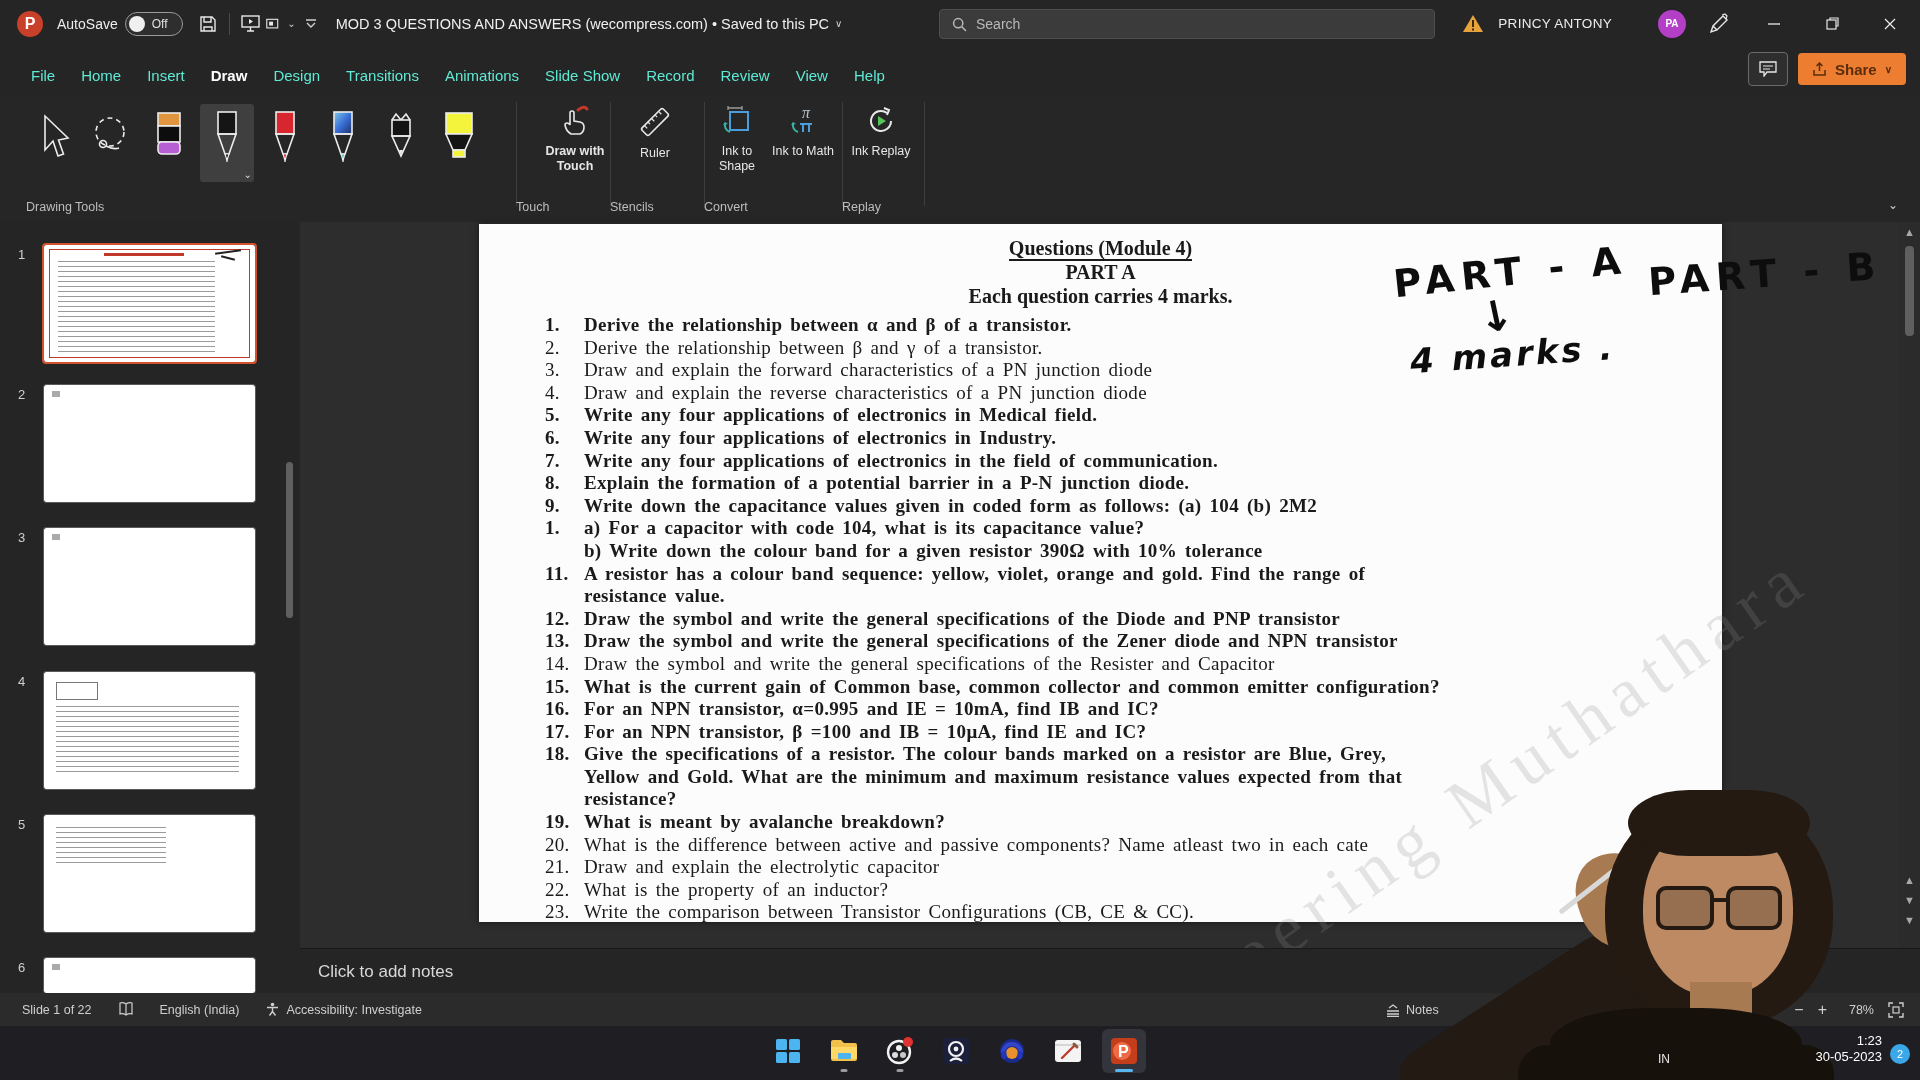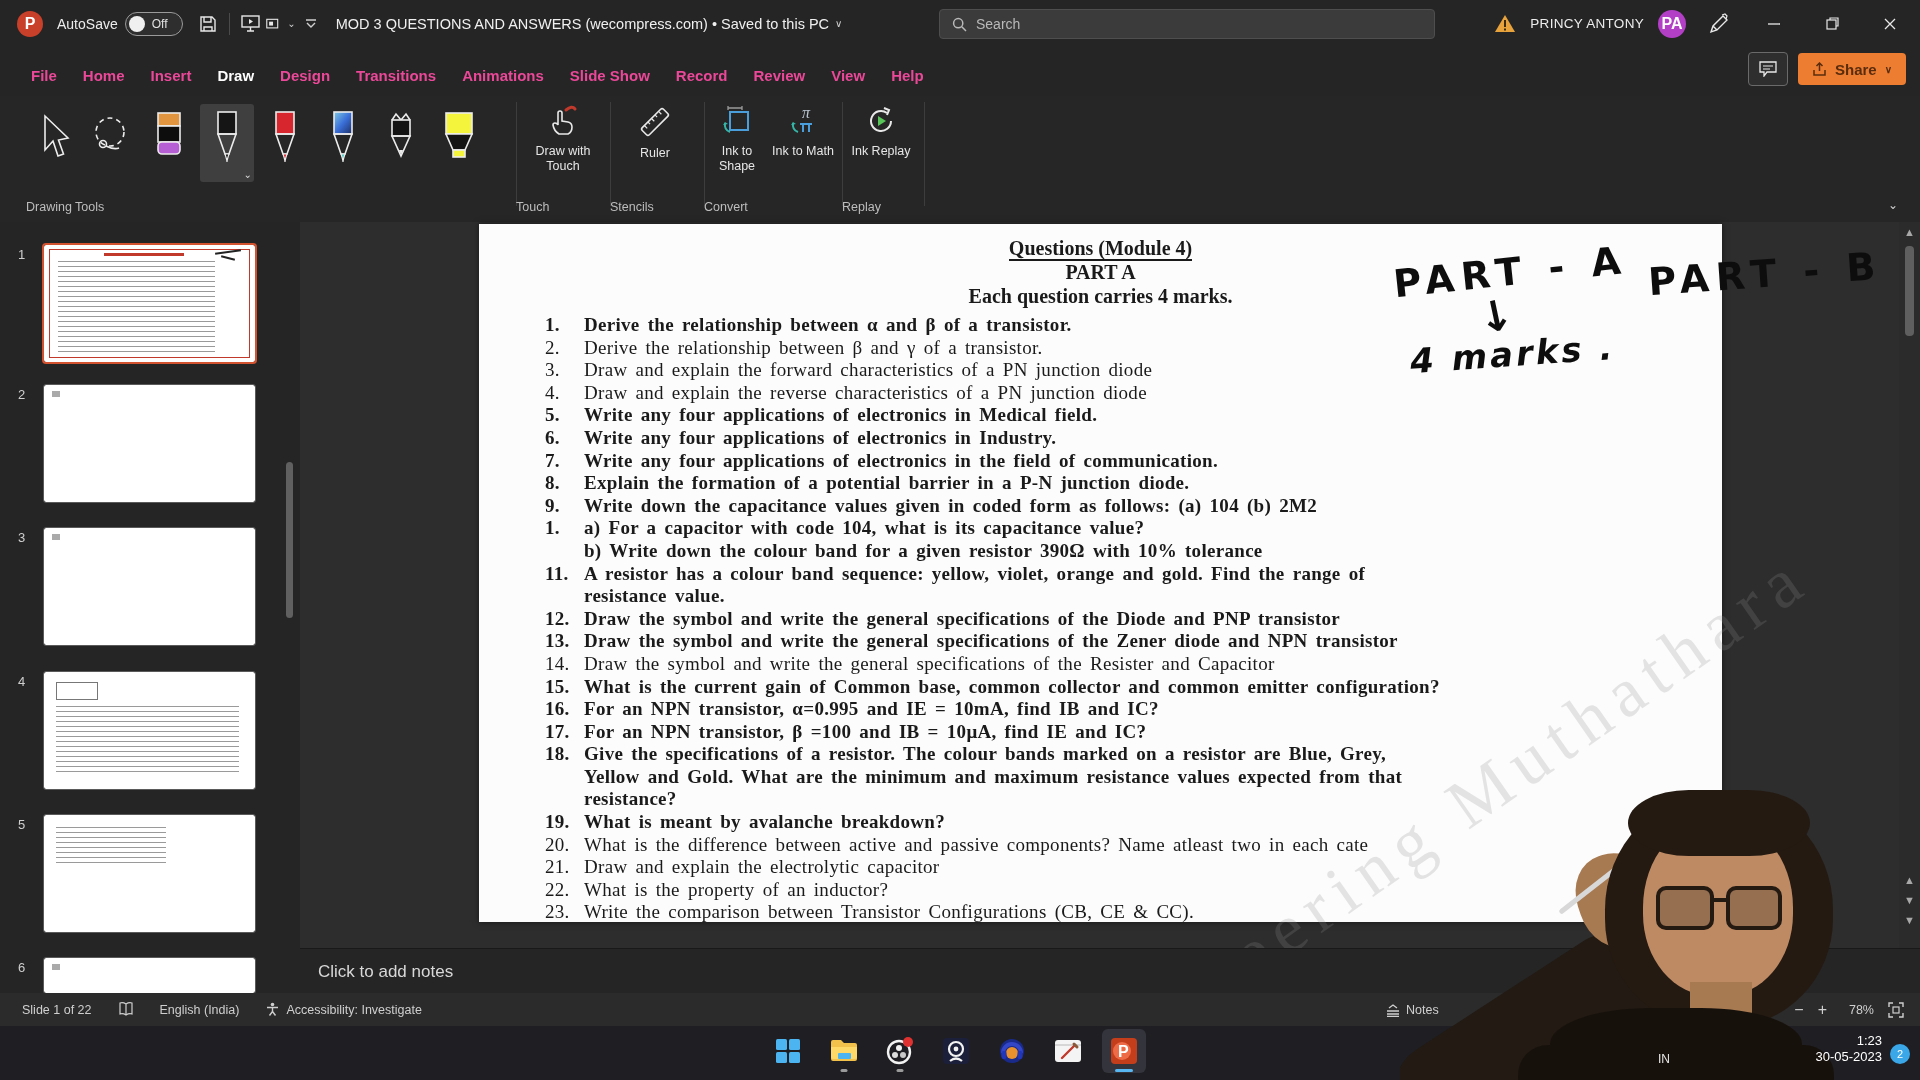--- a/index.html
+++ b/index.html
@@ -14,27 +14,27 @@
   .toggle{width:56px;height:22px;border:1px solid #9a9a9a;border-radius:12px;display:flex;align-items:center;background:#2e2e2e;}
   .knob{width:16px;height:16px;border-radius:50%;background:#f0f0f0;margin-left:3px;}
   .toggle-state{font-size:12px;color:#e0e0e0;margin-left:7px;}
   .qat-btn{width:30px;height:30px;display:flex;align-items:center;justify-content:center;border-radius:3px;}
   .vsep{width:1px;height:22px;background:#4a4a4a;margin:0 6px;}
   .doc-title{font-size:14.5px;color:#f0f0f0;margin-left:10px;white-space:nowrap;}
   .chev{font-size:10px;color:#cfcfcf;margin-left:6px;}
   #searchbox{left:939px;top:9px;width:496px;height:30px;background:#3b3b3b;border:1px solid #4e4e4e;border-radius:4px;display:flex;align-items:center;color:#b9b9b9;font-size:14px;gap:9px;padding-left:12px;box-sizing:border-box;}
   .tb-right{position:absolute;right:0;top:0;height:47px;display:flex;align-items:center;gap:14px;padding-right:8px;}
   .user-name{font-size:13.5px;color:#ececec;letter-spacing:.3px;}
-  .avatar{width:28px;height:28px;border-radius:50%;background:#b23fc6;color:#fff;font-size:16px;font-weight:bold;display:flex;align-items:center;justify-content:center;}
+  .avatar{width:28px;height:28px;border-radius:50%;background:#b23fc6;color:#fff;font-size:10px;font-weight:bold;display:flex;align-items:center;justify-content:center;margin-left:32px;}
   .winbtn{width:44px;height:47px;display:flex;align-items:center;justify-content:center;}
 
   
   #menubar{left:0;top:47px;width:1920px;height:49px;background:#252525;display:flex;align-items:flex-end;}
   #menu-tabs{display:flex;gap:0;margin-left:18px;margin-bottom:6px;}
-  .mtab{color:#ec4899;font-size:15px;padding:6px 13px;border-radius:3px;cursor:default;font-weight:bold;}
+  .mtab{color:#5eead4;font-size:15px;padding:6px 13px;border-radius:3px;cursor:default;}
   .mtab.active{color:#fff;font-weight:bold;}
   .mb-right{position:absolute;right:14px;top:52px;display:flex;align-items:center;gap:10px;}
   .comment-btn{width:38px;height:32px;border:1px solid #6a6a6a;border-radius:4px;display:flex;align-items:center;justify-content:center;background:#2e2e2e;}
   .share-btn{background:#ed7d31;color:#5a2c0c;font-size:15px;font-weight:bold;border-radius:4px;height:32px;display:flex;align-items:center;gap:8px;padding:0 14px;}
 
   
   #ribbon{left:0;top:96px;width:1920px;height:126px;background:#262626;border-bottom:1px solid #191919;}
   .rgroup-label{position:absolute;font-size:12.5px;color:#bdbdbd;text-align:left;bottom:8px;}
   .rib-sep{position:absolute;top:6px;width:1px;height:104px;background:#3d3d3d;}
   #pens{position:absolute;left:26px;top:8px;display:flex;gap:4px;align-items:flex-start;}
@@ -271,21 +271,21 @@
           <svg width="44" height="56" viewBox="0 0 44 56">
             <rect x="9" y="5" width="26" height="21" fill="#f4f43c" stroke="#ececec" stroke-width="1.6"></rect>
             <path d="M9 26 h26 l-7 16 h-12 z" fill="#141414" stroke="#ececec" stroke-width="1.6"></path>
             <rect x="16" y="42" width="12" height="7" fill="#f4f43c" stroke="#ececec" stroke-width="1.6"></rect>
           </svg>
         </div>
       </div>
     <div class="rgroup-label" style="left:26px;width:480px;">Drawing Tools</div>
     <div class="rib-sep" style="left:516px;"></div>
 
-    <div class="bigbtn abs" style="left:520px;top:8px;">
+    <div class="bigbtn abs" style="left:532px;top:8px;font-weight:bold;">
       <svg width="34" height="34" viewBox="0 0 34 34">
         <path d="M20 6 q6 -5 9 -1" fill="none" stroke="#c0392b" stroke-width="3" stroke-linecap="round"></path>
         <path d="M13 30 q-5 -3 -6 -9 q0 -2 2 -2 q2 0 3 2 v-12 q0 -2 2 -2 q2 0 2 2 v8 l6 1 q4 1 4 5 q0 5 -4 7 z" fill="none" stroke="#e8e8e8" stroke-width="1.6"></path>
       </svg>
       <span class="lbl">Draw with Touch</span>
     </div>
     <div class="rgroup-label" style="left:516px;width:92px;">Touch</div>
     <div class="rib-sep" style="left:610px;"></div>
 
     <div class="bigbtn abs" style="left:612px;top:8px;">

